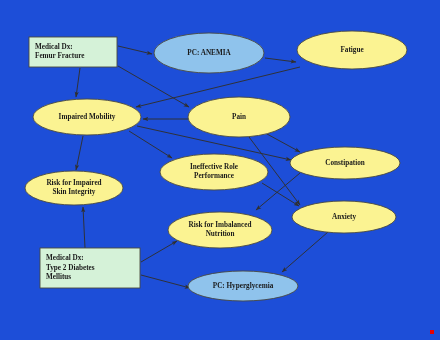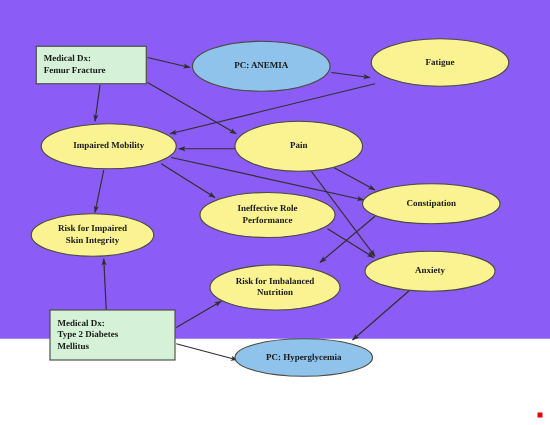--- a/index.html
+++ b/index.html
@@ -10,22 +10,22 @@
   }
   body {
     width: 440px;
     height: 340px;
     font-family: "Liberation Serif", "DejaVu Serif", serif;
     overflow: hidden;
   }
   #map-root {
     position: relative;
     width: 440px;
-    height: 271px;
-    background: #8b5cf6;
+    height: 340px;
+    background: #1d4ed8;
   }
   svg#concept-map {
     display: block;
     width: 440px;
     height: 340px;
   }
   .node-shape {
     stroke: #4a4a3f;
     stroke-width: 0.9;
   }

